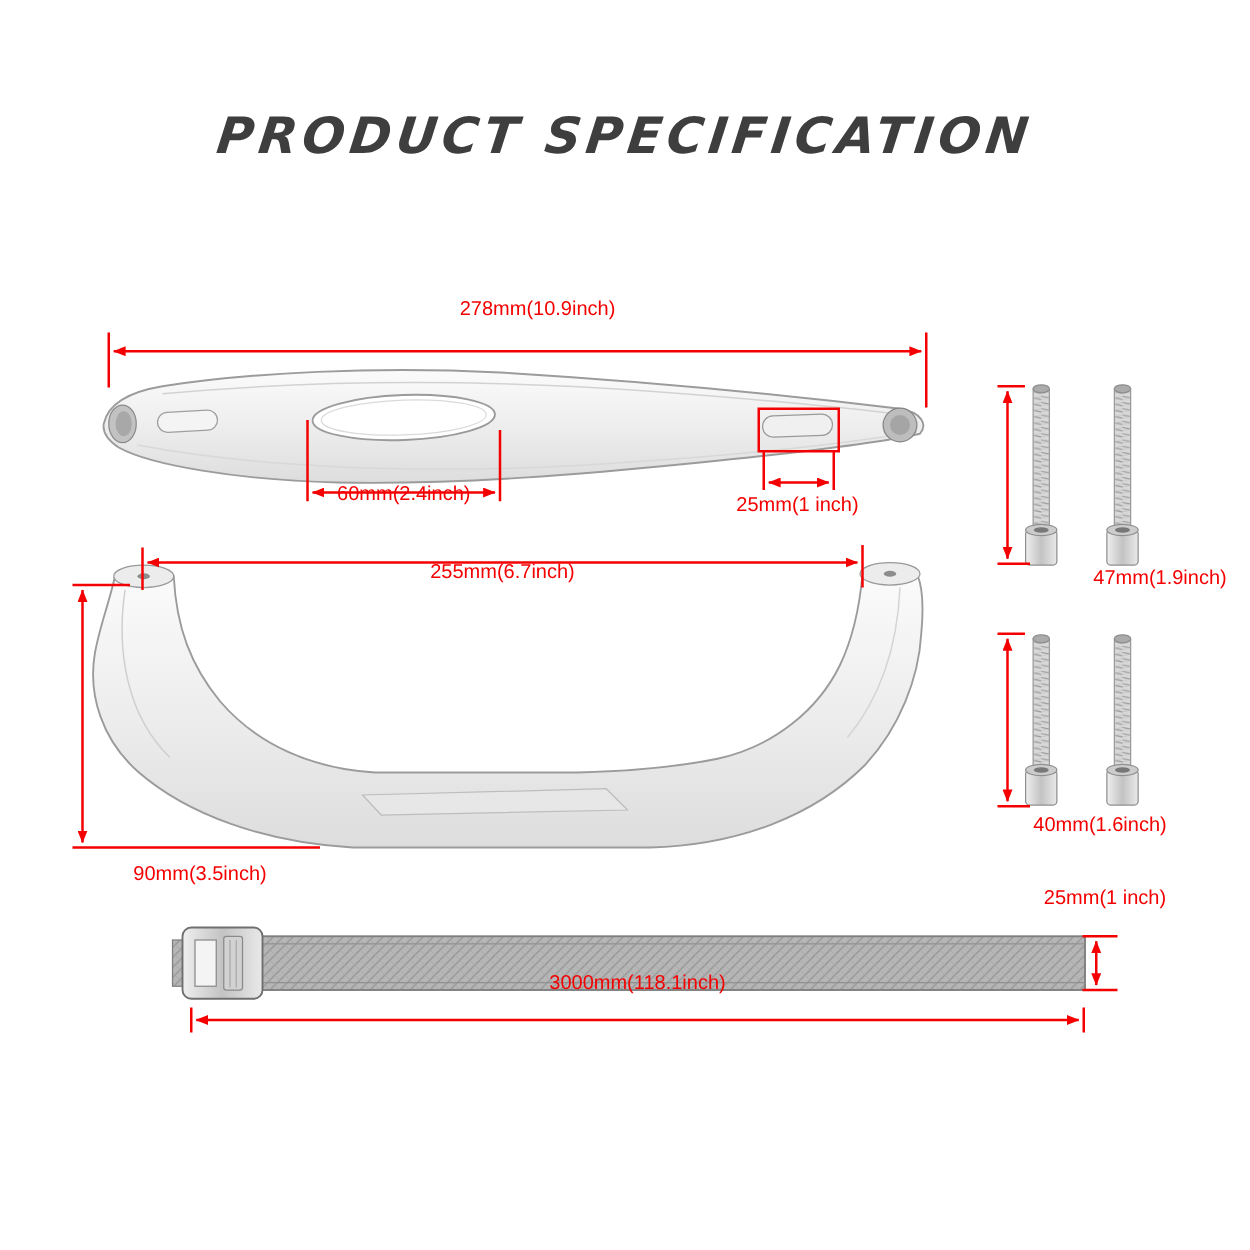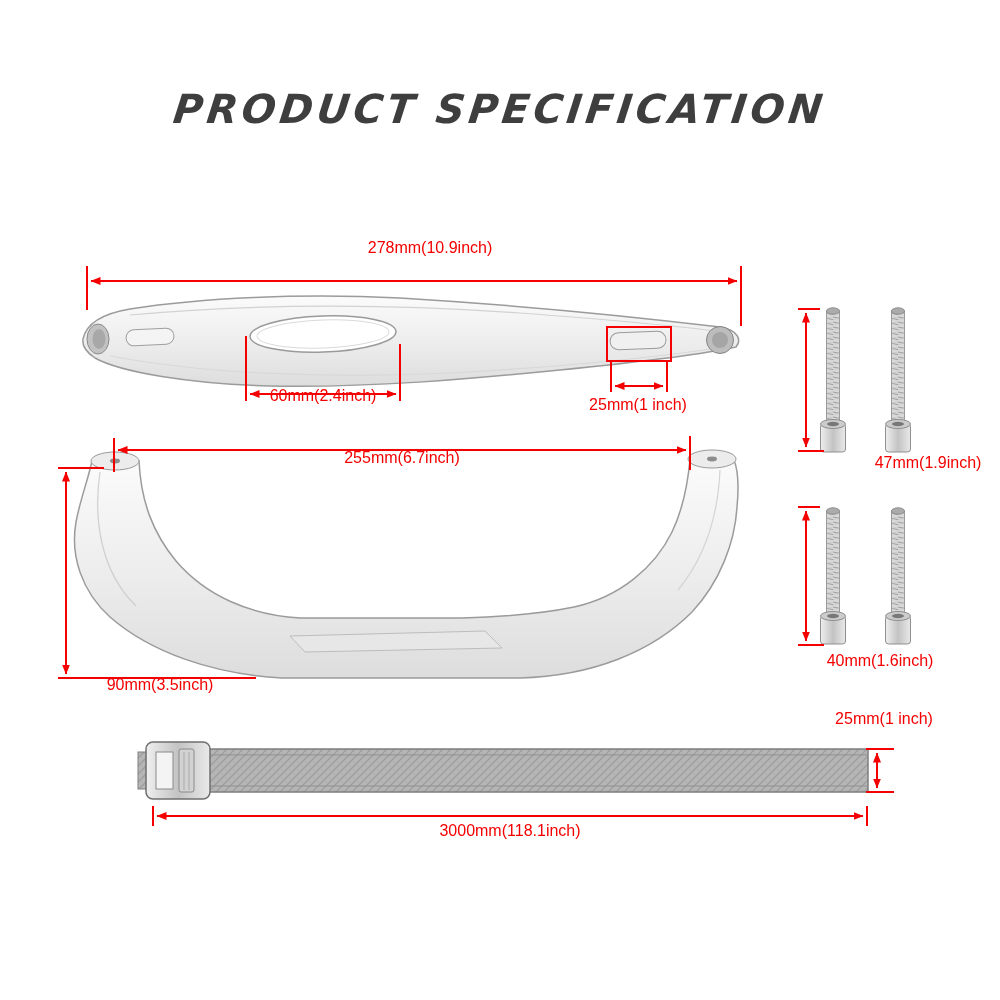--- a/index.html
+++ b/index.html
@@ -168,19 +168,19 @@
       </g>
     </g>
   </svg>
 
   <h1 class="title">PRODUCT SPECIFICATION</h1>
 
   <div class="dim" style="left:430px; top:239px;">278mm(10.9inch)</div>
   <div class="dim" style="left:323px; top:387px;">60mm(2.4inch)</div>
   <div class="dim" style="left:638px; top:396px;">25mm(1 inch)</div>
   <div class="dim" style="left:402px; top:449px;">255mm(6.7inch)</div>
-  <div class="dim" style="left:160px; top:676px;">90mm(3.5inch)</div>
+  <div class="dim" style="left:160px; top:691px;">90mm(3.5inch)</div>
   <div class="dim" style="left:928px; top:454px;">47mm(1.9inch)</div>
   <div class="dim" style="left:880px; top:652px;text-align:right;">40mm(1.6inch)</div>
   <div class="dim" style="left:884px; top:710px;">25mm(1 inch)</div>
-  <div class="dim" style="left:510px; top:822px;">3000mm(118.1inch)</div>
+  <div class="dim" style="left:510px; top:778px;">3000mm(118.1inch)</div>
 
 </div>
 
 </body></html>

